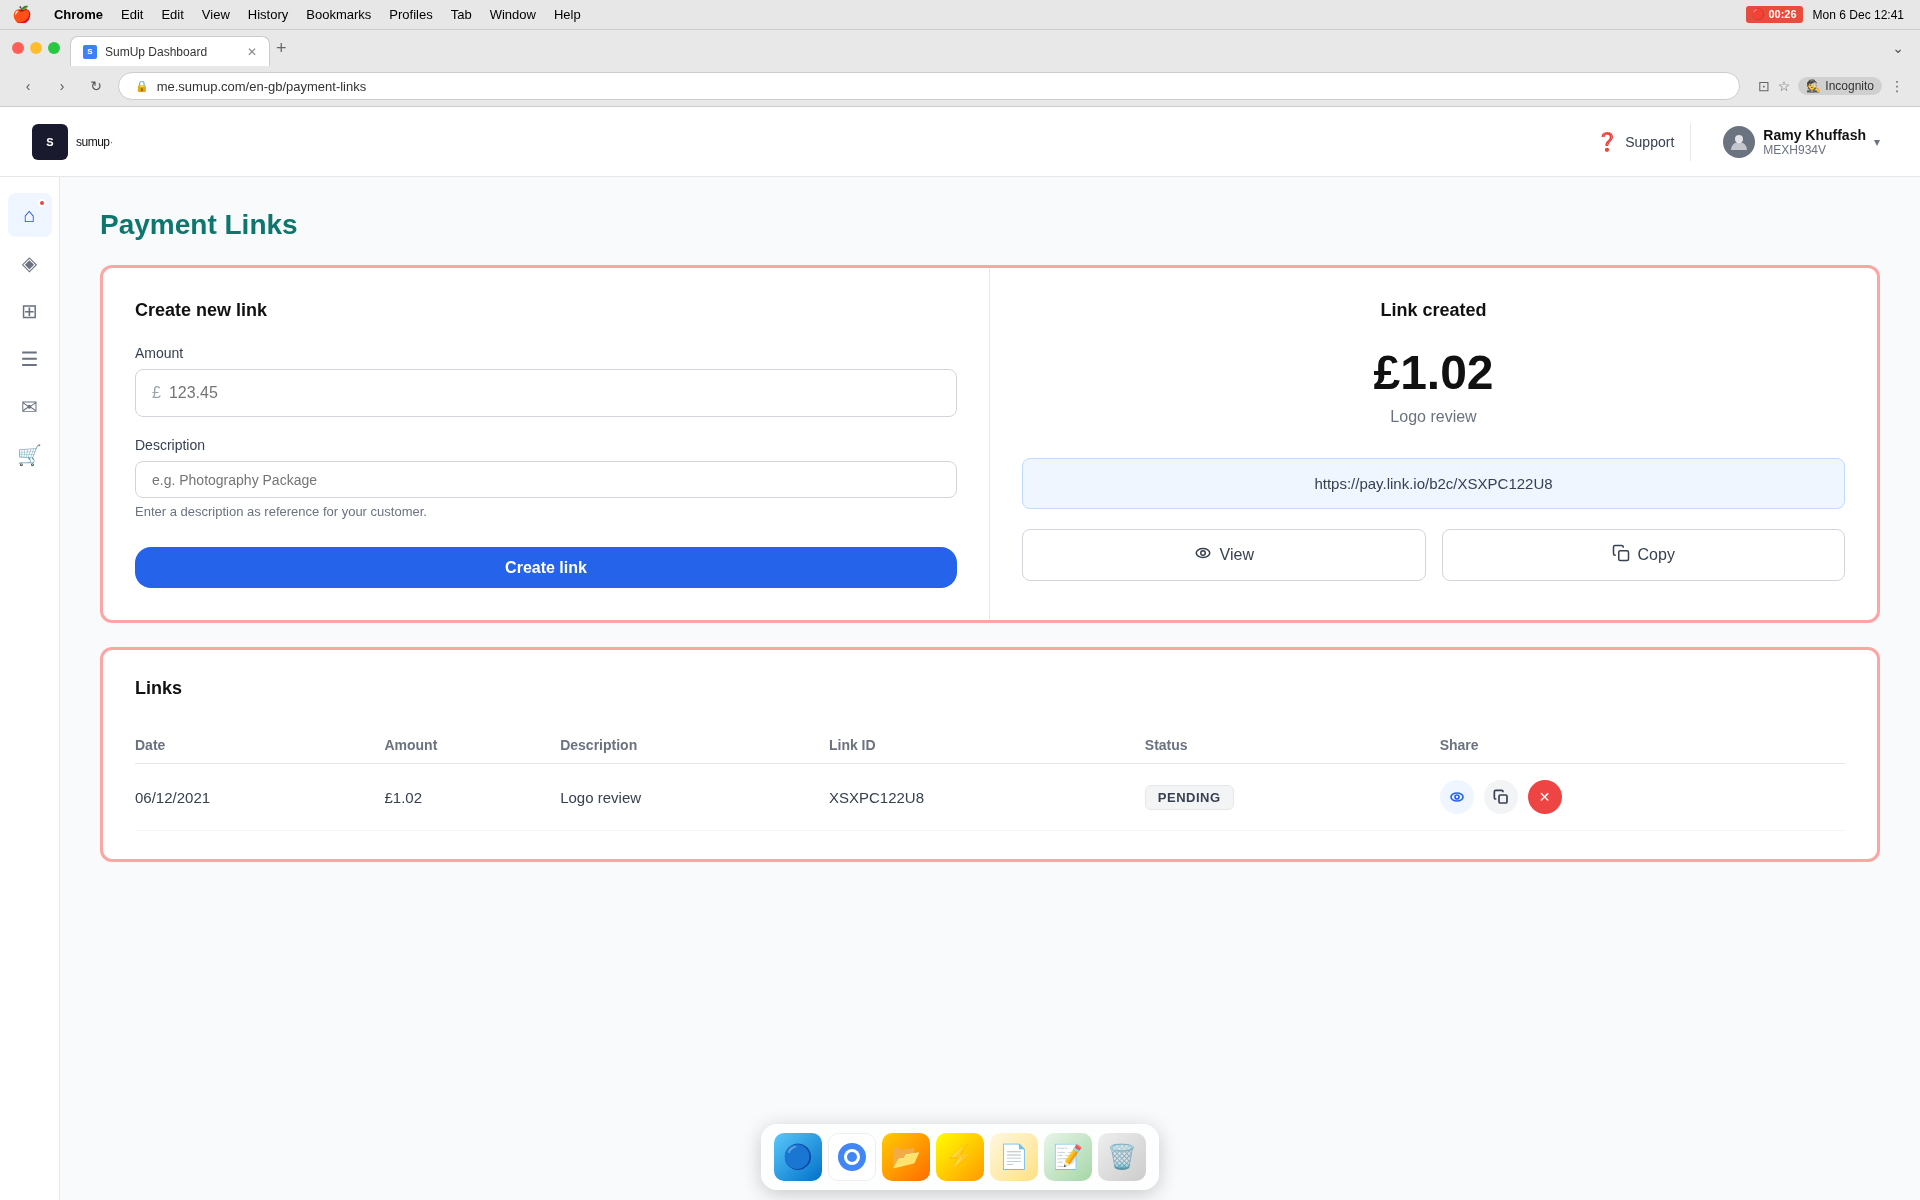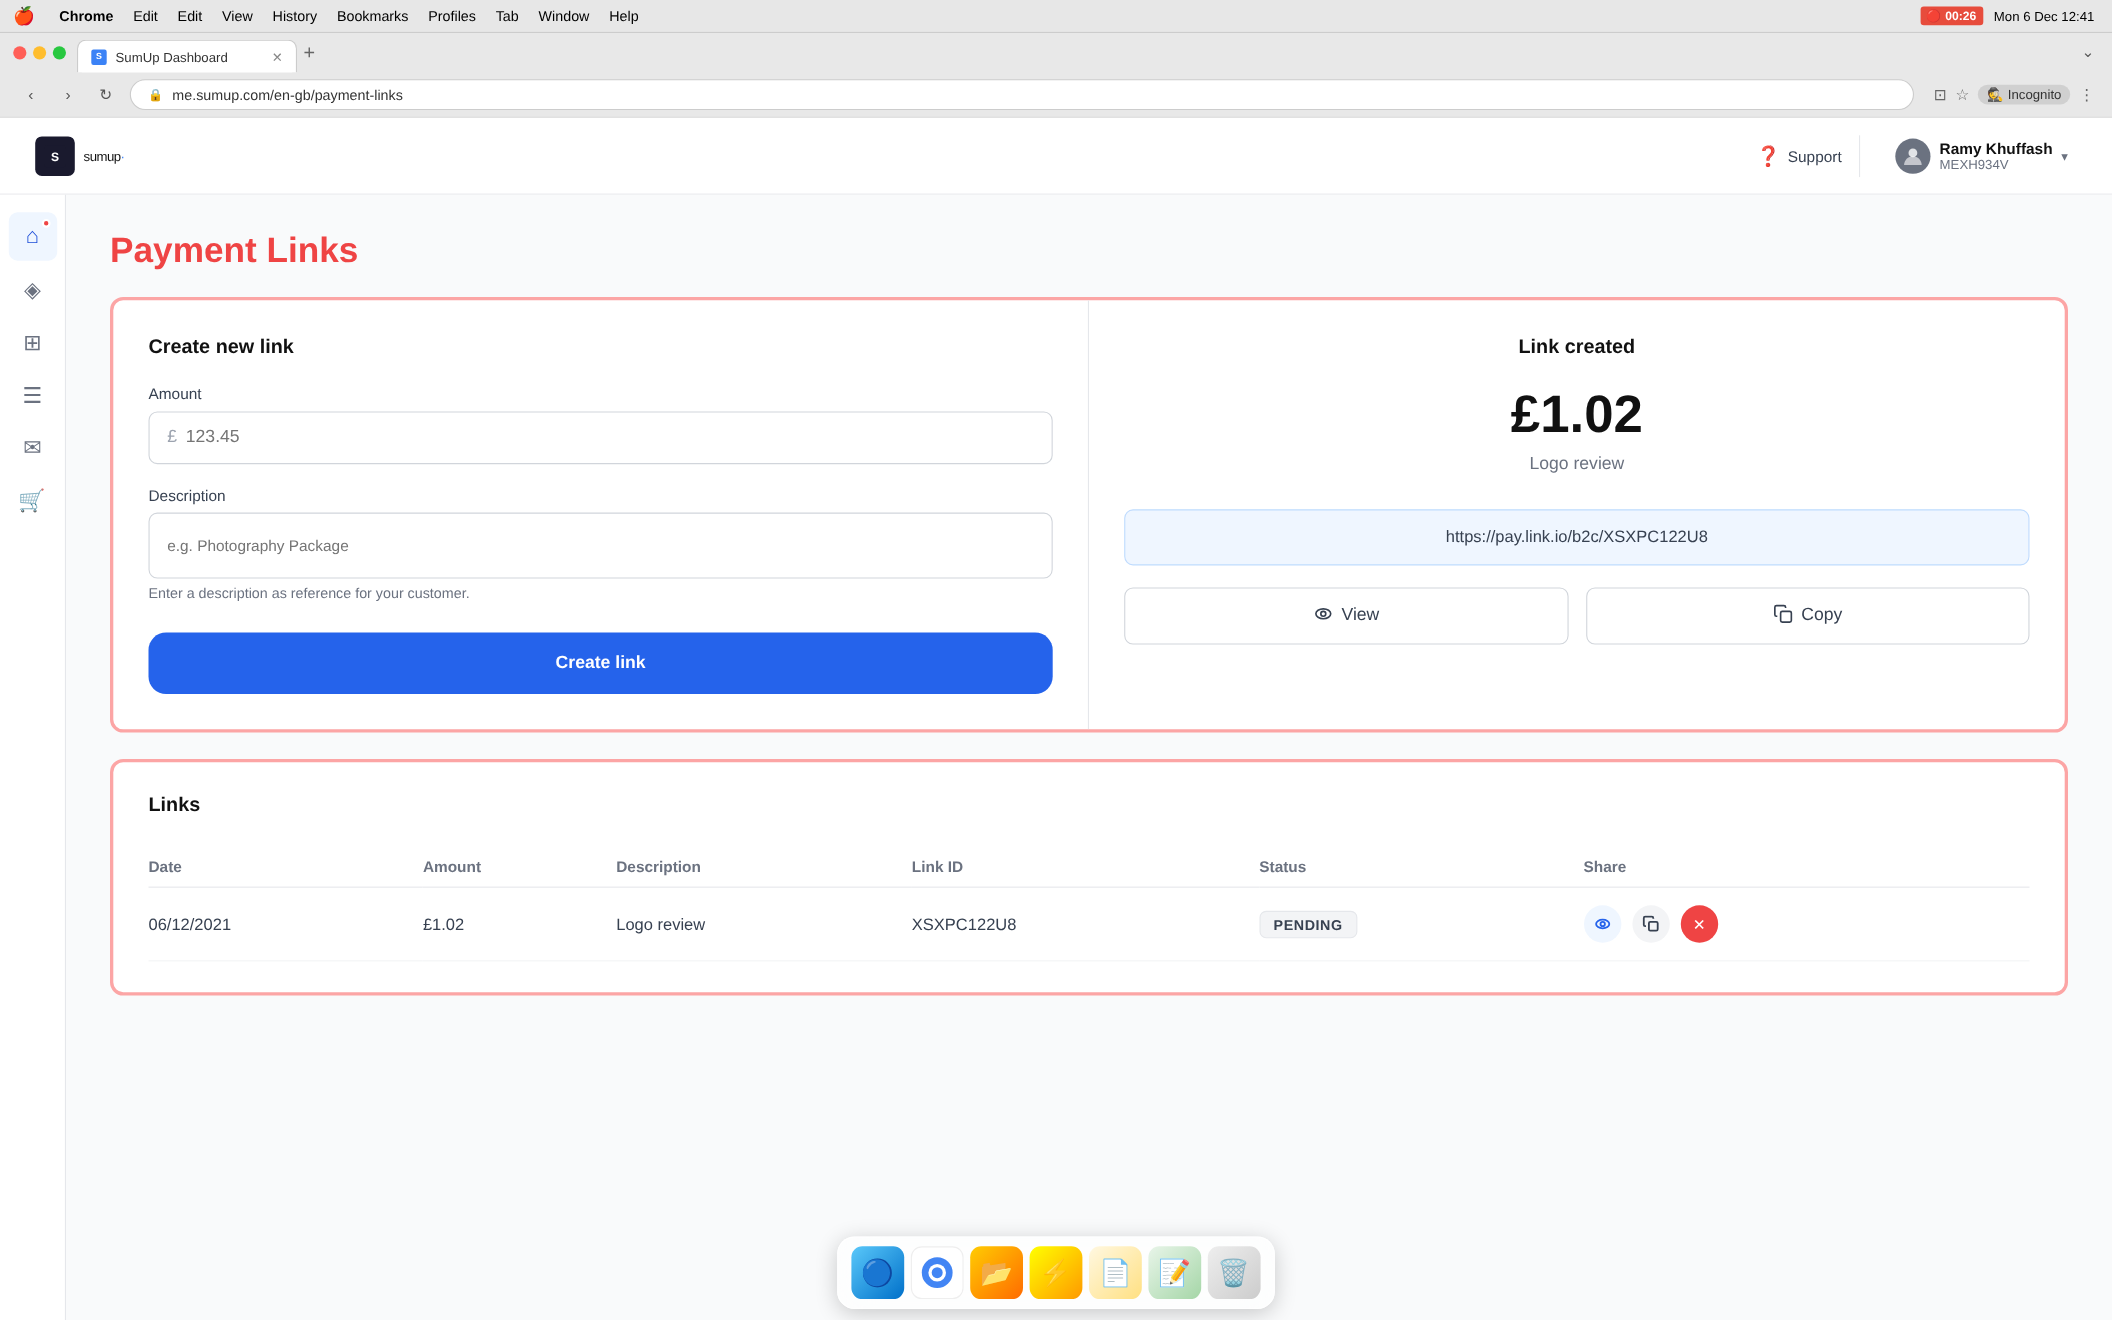--- a/index.html
+++ b/index.html
@@ -258,23 +258,23 @@
     .user-chevron { color: #6b7280; font-size: 12px; }
 
     
     .main-content {
       flex: 1;
       background: #f9fafb;
       overflow-y: auto;
       padding: 32px 40px;
     }
     .page-title {
-      font-size: 32px;
+      font-size: 28px;
       font-weight: 700;
-      color: #ef4444;
+      color: #0f766e;
       margin-bottom: 24px;
     }
 
     
     .card {
       background: white;
       border-radius: 12px;
       border: 3px solid #fca5a5;
       margin-bottom: 24px;
       overflow: hidden;
@@ -329,36 +329,36 @@
       border: none;
       outline: none;
       flex: 1;
       font-size: 16px;
       color: #374151;
       background: transparent;
     }
     .currency-symbol { color: #9ca3af; font-size: 16px; }
     .form-input-plain {
       width: 100%;
-      height: 60px;
+      height: 37px;
       border: 1.5px solid #d1d5db;
       border-radius: 8px;
       padding: 0 16px;
       font-size: 14px;
       color: #9ca3af;
       outline: none;
     }
     .form-hint {
       font-size: 13px;
       color: #6b7280;
       margin-top: 6px;
     }
     .create-link-btn {
       width: 100%;
-      height: 56px;
+      height: 41px;
       background: #2563eb;
       color: white;
       border: none;
       border-radius: 16px;
       font-size: 16px;
       font-weight: 600;
       cursor: pointer;
       margin-top: 8px;
     }
 

